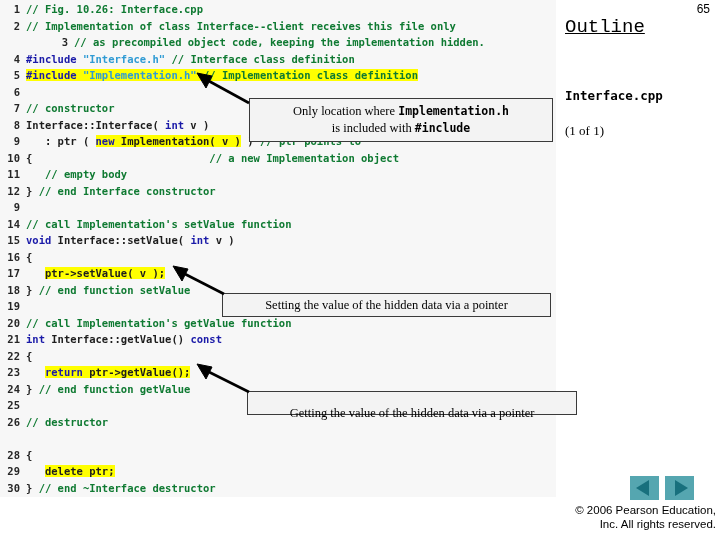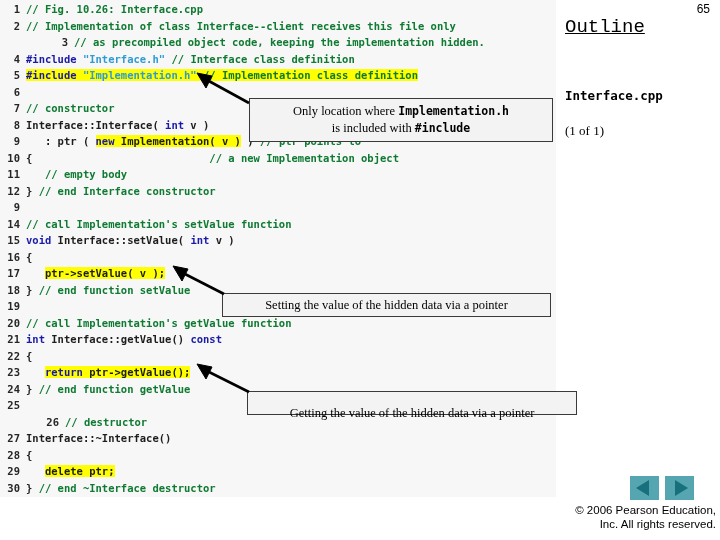--- a/index.html
+++ b/index.html
@@ -181,22 +181,21 @@
     <div class="code-line" style="top: 248.5px;"><span class="ln">16</span><span class="code-body"><span class="pln">{</span></span></div>
     <div class="code-line" style="top: 265px;"><span class="ln">17</span><span class="code-body"><span class="pln">   </span><span class="pln hl">ptr-&gt;setValue( v );</span></span></div>
     <div class="code-line" style="top: 281.5px;"><span class="ln">18</span><span class="code-body"><span class="pln">} </span><span class="cmt">// end function setValue</span></span></div>
     <div class="code-line" style="top: 298px;"><span class="ln">19</span><span class="code-body"></span></div>
     <div class="code-line" style="top: 314.5px;"><span class="ln">20</span><span class="code-body"><span class="cmt">// call Implementation's getValue function</span></span></div>
     <div class="code-line" style="top: 331px;"><span class="ln">21</span><span class="code-body"><span class="kw">int</span><span class="pln"> Interface::getValue() </span><span class="kw">const</span></span></div>
     <div class="code-line" style="top: 347.5px;"><span class="ln">22</span><span class="code-body"><span class="pln">{</span></span></div>
     <div class="code-line" style="top: 364px;"><span class="ln">23</span><span class="code-body"><span class="pln">   </span><span class="kw hl">return</span><span class="pln hl"> ptr-&gt;getValue();</span></span></div>
     <div class="code-line" style="top: 380.5px;"><span class="ln">24</span><span class="code-body"><span class="pln">} </span><span class="cmt">// end function getValue</span></span></div>
     <div class="code-line" style="top: 397px;"><span class="ln">25</span><span class="code-body"></span></div>
-    <div class="code-line" style="top: 413.5px; padding-left: 39px;"><span class="ln">26</span><span class="code-body"><span class="cmt">// destructor</span></span></div>
-    <div class="code-line" style="top: 430px;"><span class="ln">27</span><span class="code-body"><span class="pln">Interface::~Interface()</span></span></div>
+    <div class="code-line" style="top: 413.5px;"><span class="ln">26</span><span class="code-body"><span class="cmt">// destructor</span></span></div>
     <div class="code-line" style="top: 446.5px;"><span class="ln">28</span><span class="code-body"><span class="pln">{</span></span></div>
     <div class="code-line" style="top: 463px;"><span class="ln">29</span><span class="code-body"><span class="pln">   </span><span class="pln hl">delete ptr;</span></span></div>
     <div class="code-line" style="top: 479.5px;"><span class="ln">30</span><span class="code-body"><span class="pln">} </span><span class="cmt">// end ~Interface destructor</span></span></div>
   </div>
 
 <div class="callout" id="callout-include">
   <div>
     <span>Only location where </span><span class="code">Implementation.h</span>
   </div>
   <div>

